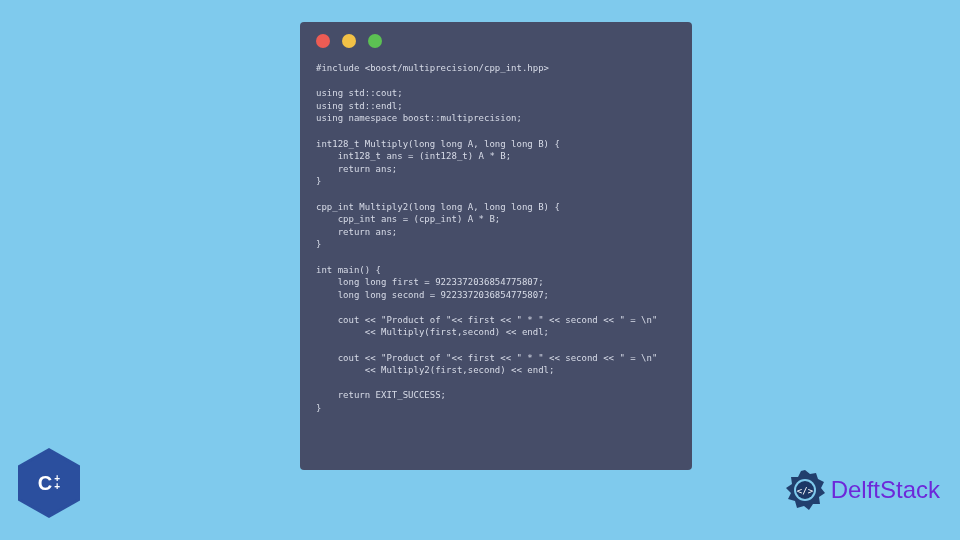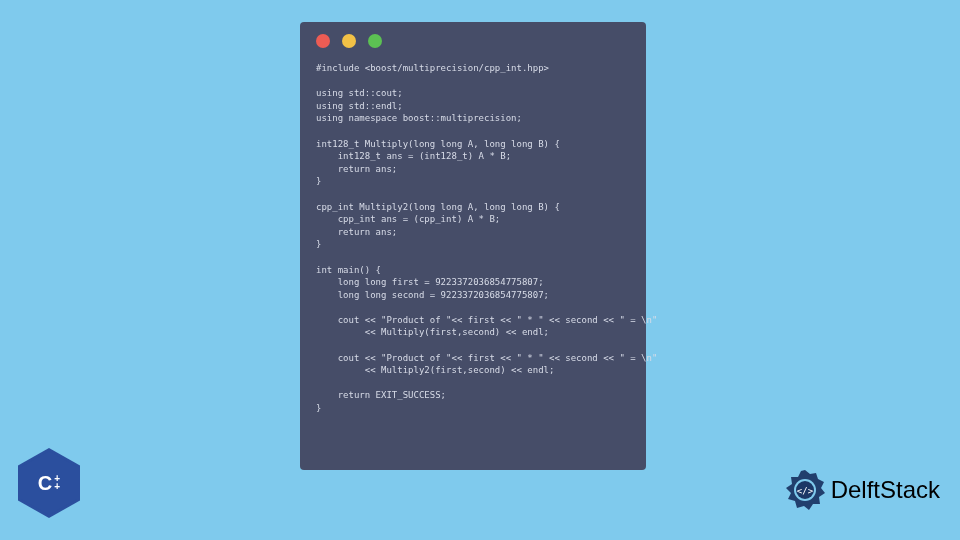--- a/index.html
+++ b/index.html
@@ -8,21 +8,21 @@
     height: 540px;
     background: #7fcaed;
     position: relative;
     font-family: Arial, sans-serif;
     overflow: hidden;
   }
   .code-window {
     position: absolute;
     left: 300px;
     top: 22px;
-    width: 346px;
+    width: 392px;
     height: 448px;
     background: #464d68;
     border-radius: 4px;
     padding: 12px 16px;
   }
   .window-dots {
     display: flex;
     gap: 12px;
     margin-bottom: 14px;
   }
@@ -89,21 +89,21 @@
     display: flex;
     align-items: center;
     gap: 4px;
   }
   .gear-icon {
     width: 44px;
     height: 44px;
   }
   .delft-text {
     font-size: 24px;
-    color: #000000;
+    color: #6d28d9;
     font-weight: 500;
   }
 </style>
 </head>
 <body>
 
 <div class="code-window">
   <div class="window-dots">
     <div class="dot dot-red"></div>
     <div class="dot dot-yellow"></div>

